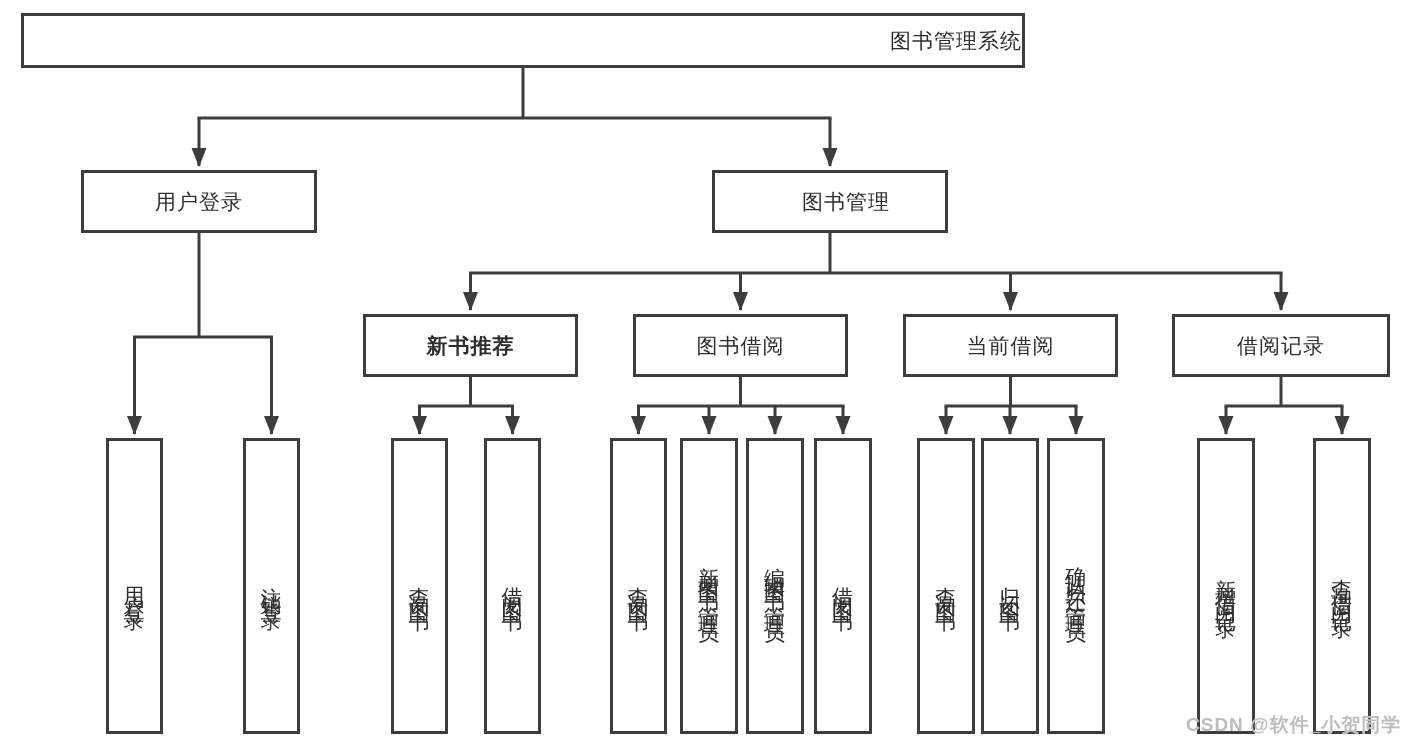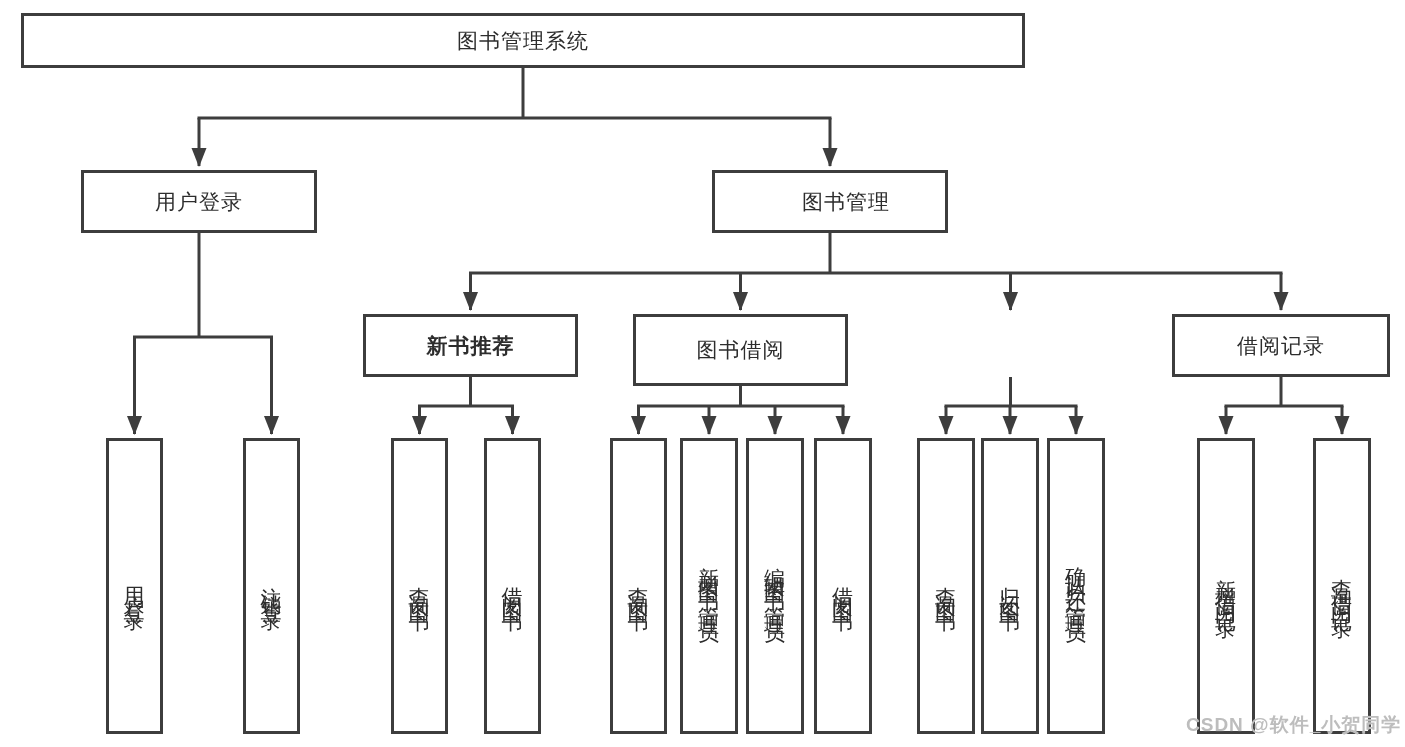--- a/index.html
+++ b/index.html
@@ -97,36 +97,39 @@
       <path d="M1010 406 L1010 434" marker-end="url(#arrow)"></path>
       <path d="M1076 406 L1076 434" marker-end="url(#arrow)"></path>
 
       <path d="M1281 377 L1281 406"></path>
       <path d="M1226 406 L1342 406" stroke-linecap="square"></path>
       <path d="M1226 406 L1226 434" marker-end="url(#arrow)"></path>
       <path d="M1342 406 L1342 434" marker-end="url(#arrow)"></path>
     </g>
   </svg>
 
-  <div class="hbox" style="left:21px;top:13px;width:1004px;height:55px;">
+  <div class="hbox" style="left:21px;top:13px;width:1004px;height:55px;justify-content:flex-end;">
     <span>图书管理系统</span>
   </div>
 
   <div class="hbox" style="left:81px;top:170px;width:236px;height:63px;">
     <span>用户登录</span>
   </div>
   <div class="hbox" style="left:712px;top:170px;width:236px;height:63px;padding-left:32px;">
     <span>图书管理</span>
   </div>
 
   <div class="hbox" style="left:363px;top:314px;width:215px;height:63px;font-weight:bold;">
     <span>新书推荐</span>
   </div>
-  <div class="hbox" style="left:633px;top:314px;width:215px;height:72px;">
+  <div class="hbox" style="left:633px;top:314px;width:215px;height:63px;">
     <span>图书借阅</span>
+  </div>
+  <div class="hbox" style="left:903px;top:314px;width:215px;height:63px;">
+    <span>当前借阅</span>
   </div>
   <div class="hbox" style="left:1172px;top:314px;width:218px;height:63px;">
     <span>借阅记录</span>
   </div>
 
   <div class="vbox" style="left:106px;top:438px;width:57px;height:296px;">
     <span class="vtext">用户登录</span>
   </div>
   <div class="vbox" style="left:243px;top:438px;width:57px;height:296px;">
     <span class="vtext">注销登录</span>

